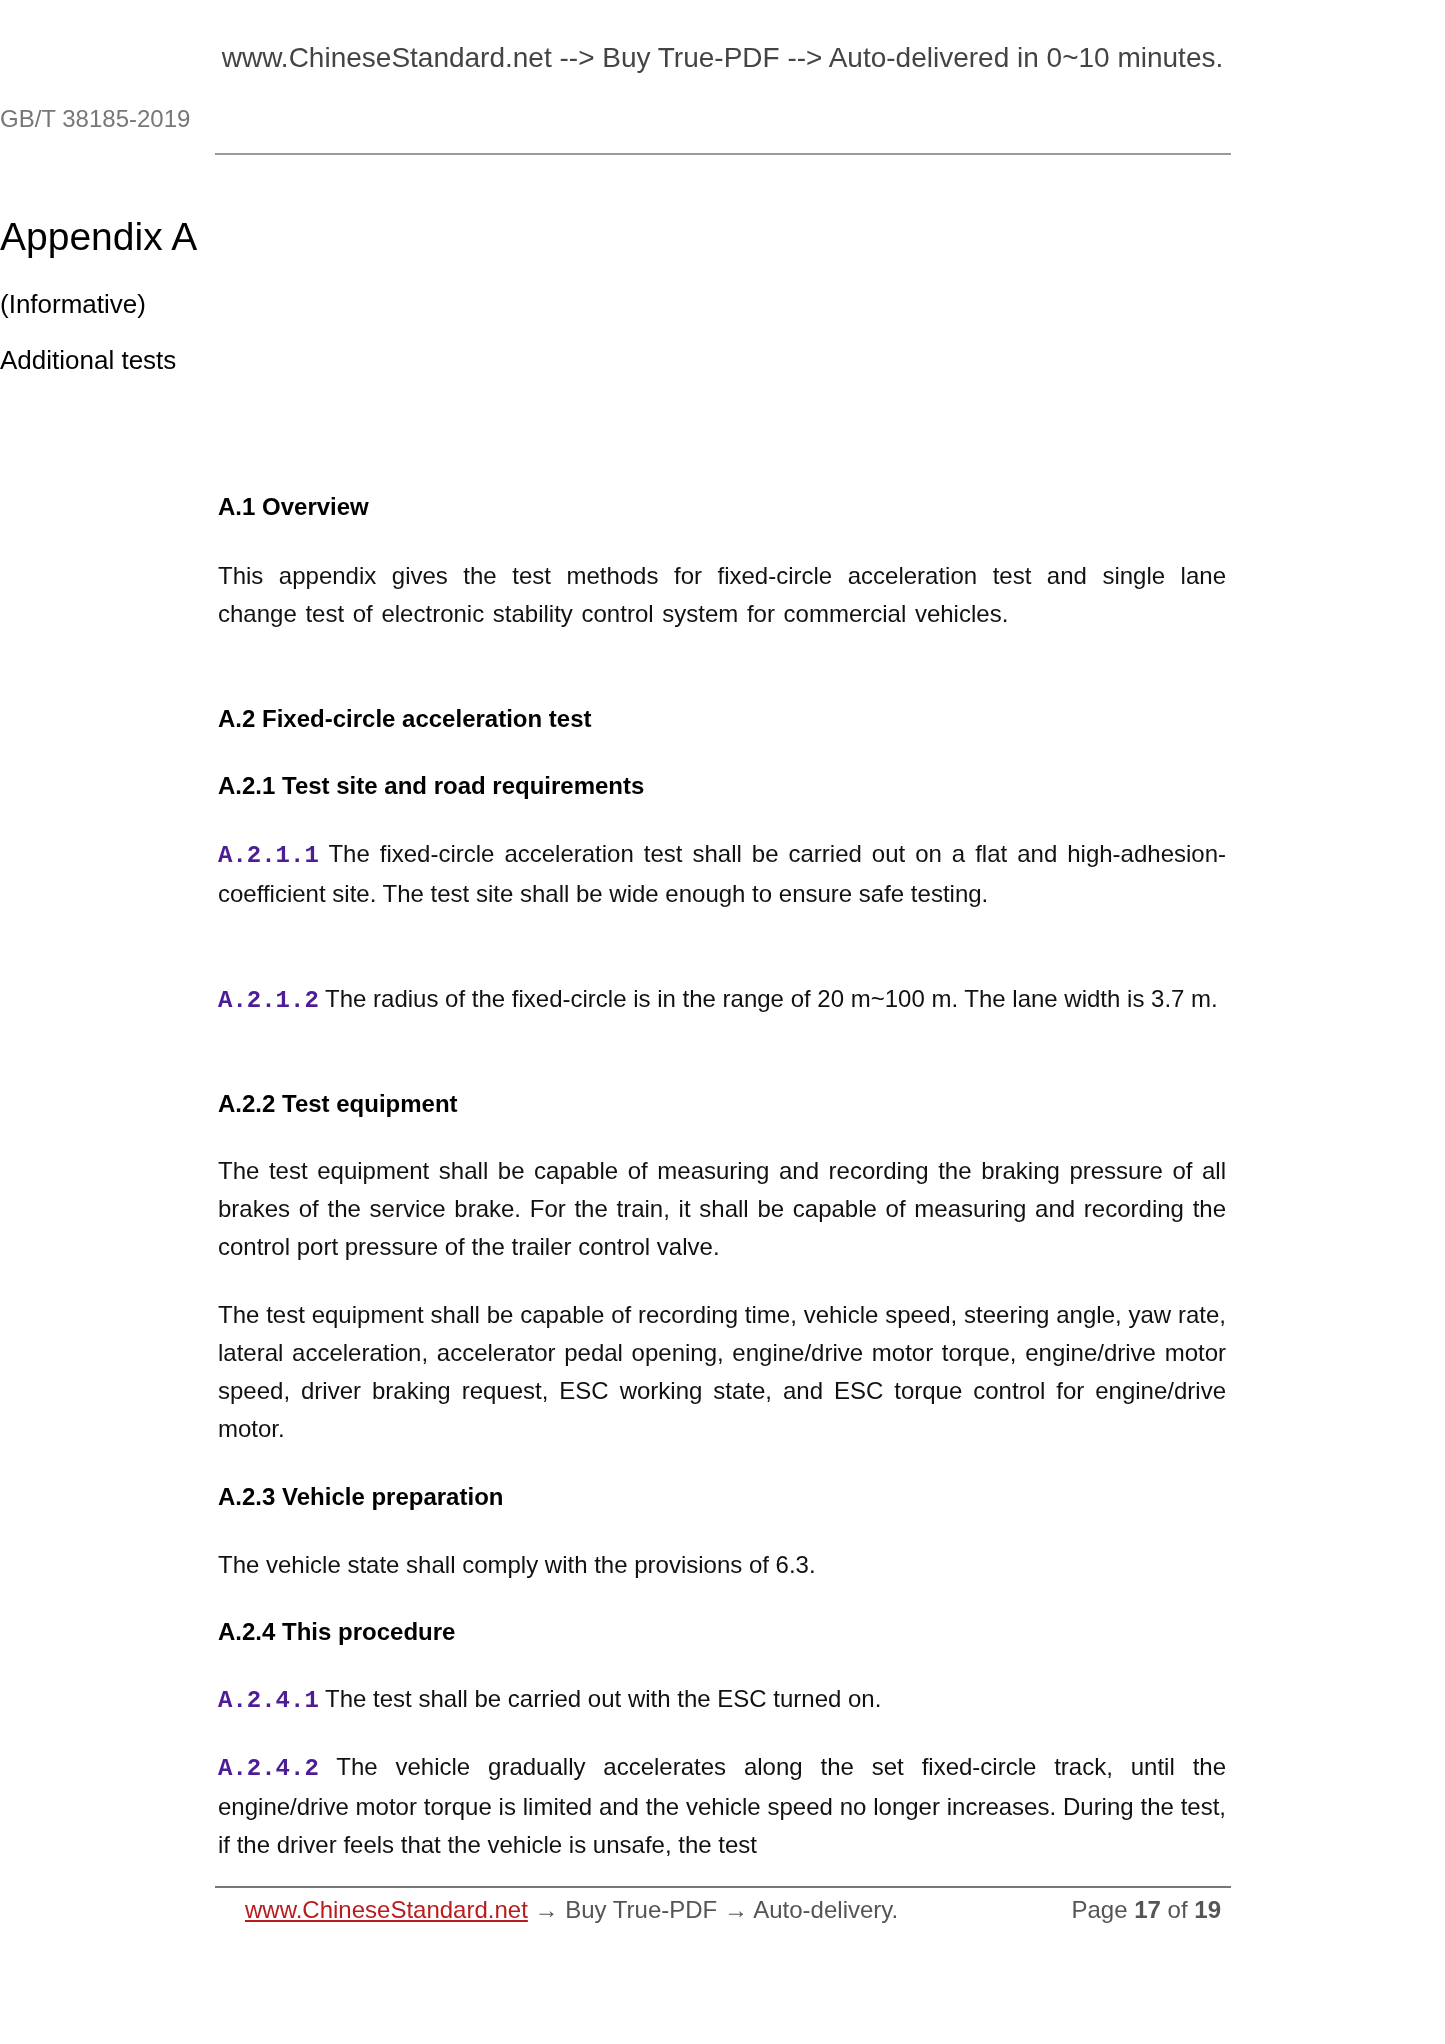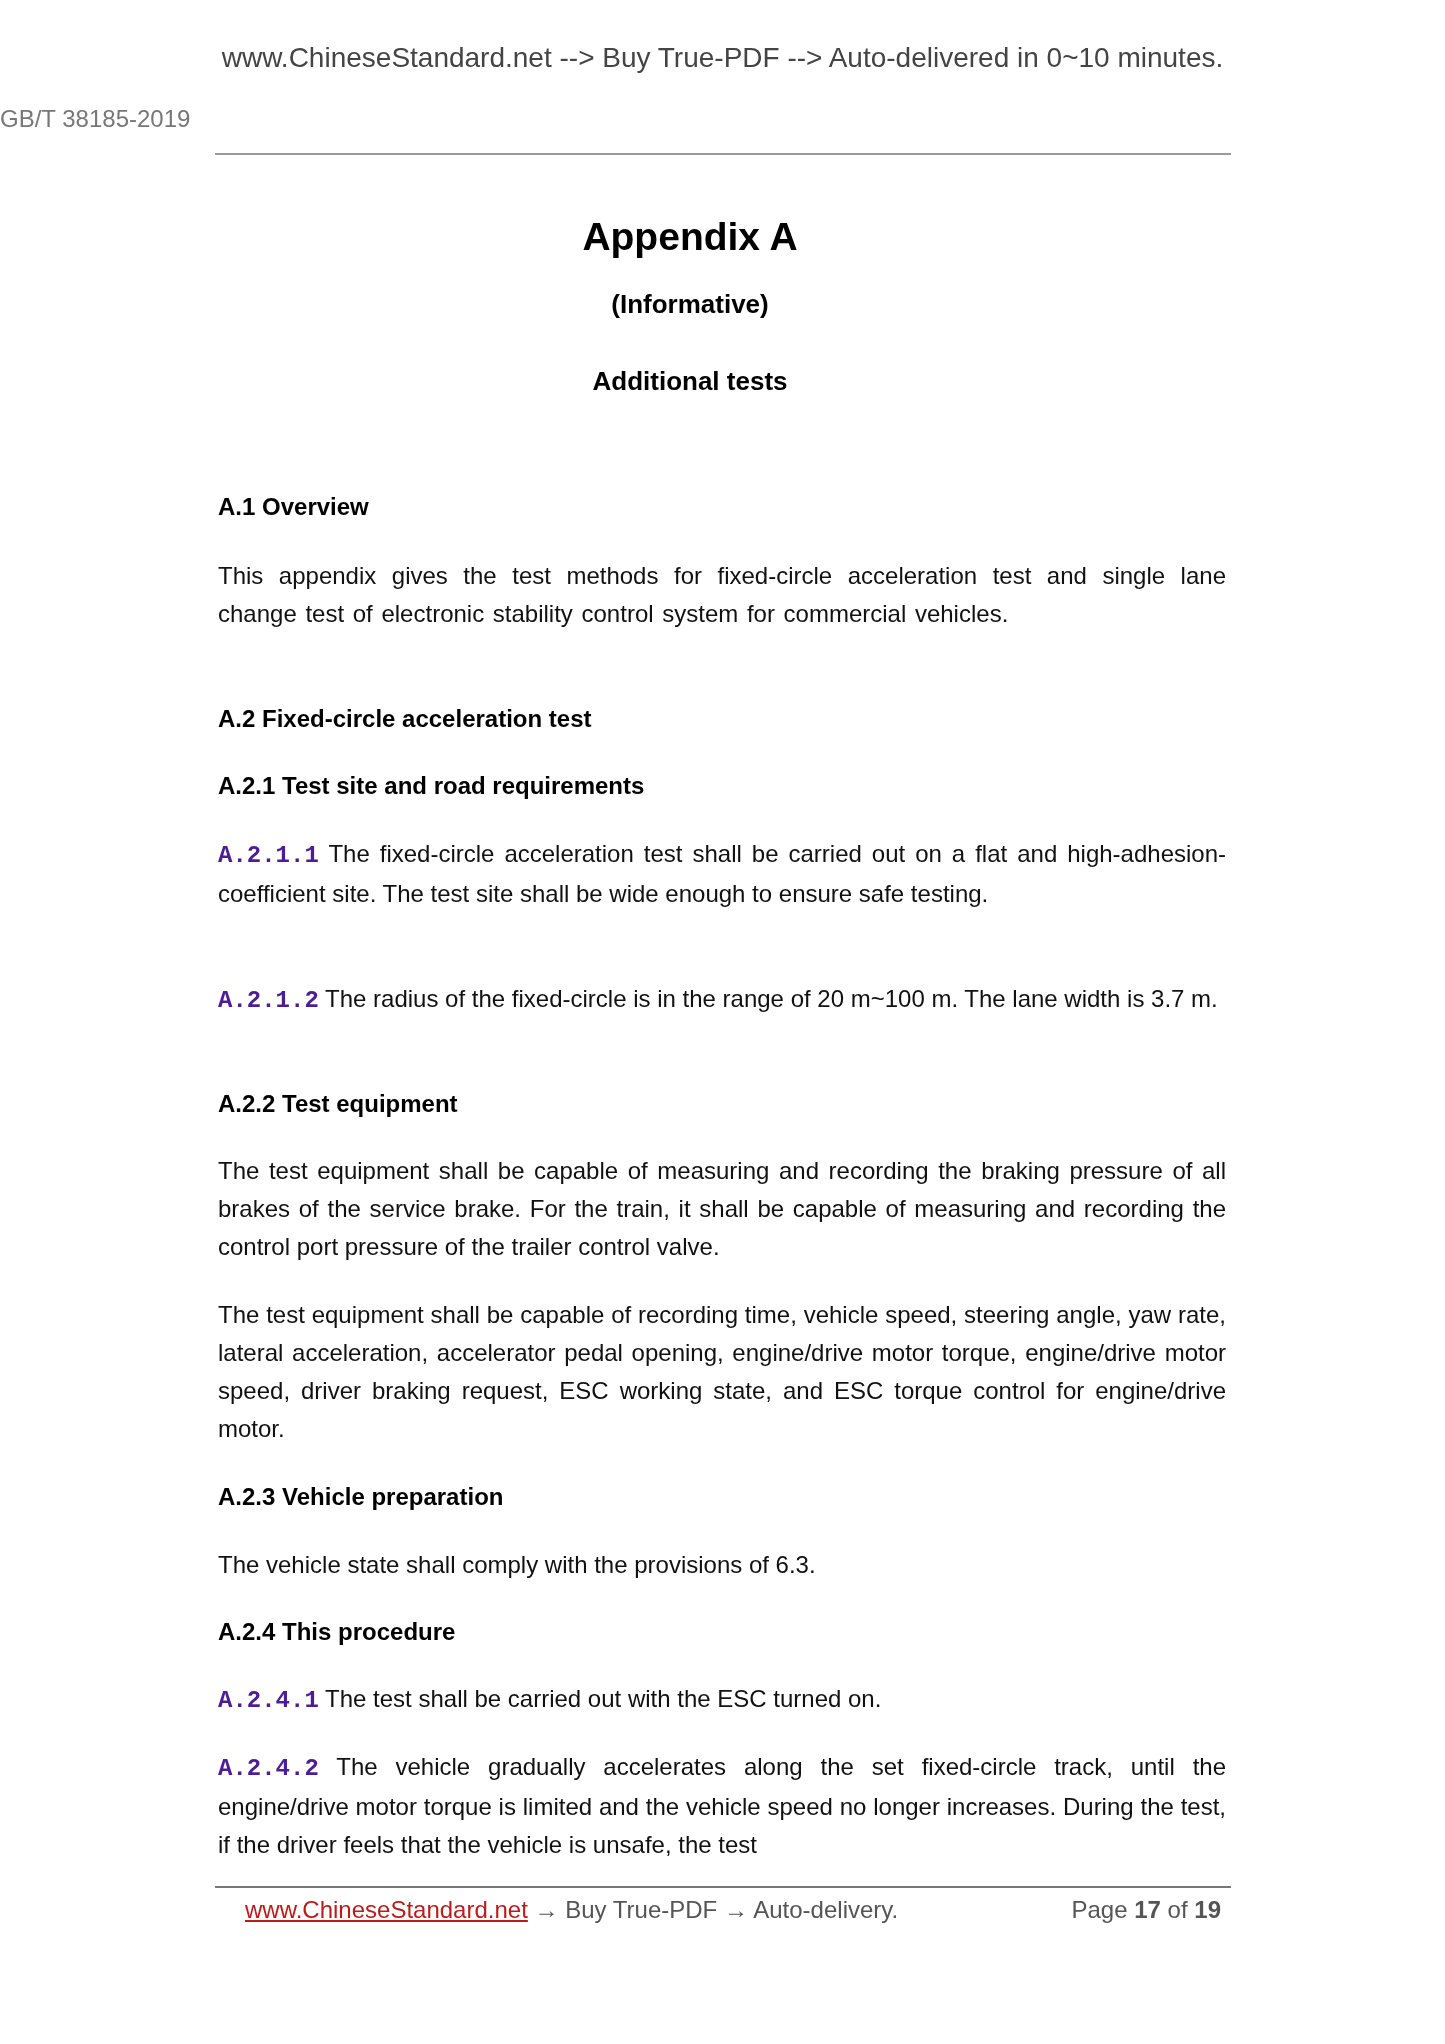--- a/index.html
+++ b/index.html
@@ -4,24 +4,24 @@
 <style>
   html, body { margin: 0; padding: 0; background: #ffffff; }
   body { width: 1445px; height: 2044px; position: relative; overflow: hidden;
          font-family: "Liberation Sans", "DejaVu Sans", sans-serif; color: #111; }
   .abs { position: absolute; }
   .banner { left: 0; width: 1445px; top: 38px; text-align: center; font-size: 28px; color: #444; line-height: 40px; white-space: nowrap; }
   .std-code { left: 0; width: 1305px; top: 104px; text-align: left; font-size: 24px; color: #777; line-height: 30px; }
   .rule { left: 215px; width: 1016px; height: 0; border-top: 2px solid #9a9a9a; }
   .rule.top { top: 153px; }
   .rule.bottom { top: 1886px; border-top-color: #777; }
-  .center-title { left: 0; width: 1380px; text-align: center; font-weight: bold; }
+  .center-title { left: 0; width: 1380px; font-weight: normal; }
   .appendix-title { top: 214px; font-size: 39px; line-height: 46px; color: #000; }
   .appendix-type { top: 289px; font-size: 26px; line-height: 30px; color: #000; }
-  .appendix-sub { top: 345px; font-size: 26px; line-height: 30px; color: #000; margin-top: 21px; }
+  .appendix-sub { top: 345px; font-size: 26px; line-height: 30px; color: #000; }
   .blk { left: 218px; width: 1008px; font-size: 24px; line-height: 38px; color: #111; text-align: justify; }
   .blk.heading { font-weight: bold; color: #000; text-align: left; }
   .blk .num { font-weight: bold; color: #4c1d95; font-family: Liberation Mono, monospace; }
   .footer { top: 1895px; left: 245px; width: 982px; font-size: 24px; color: #555; line-height: 30px; white-space: nowrap; }
   .footer .link { text-decoration: underline; color: #b91c1c; cursor: pointer; text-align: right; }
   .footer .page { position: absolute; right: 6px; top: 0; }
   .footer .page b { font-weight: bold; }
   .word-sp { word-spacing: 2px; }
 </style>
 </head>

